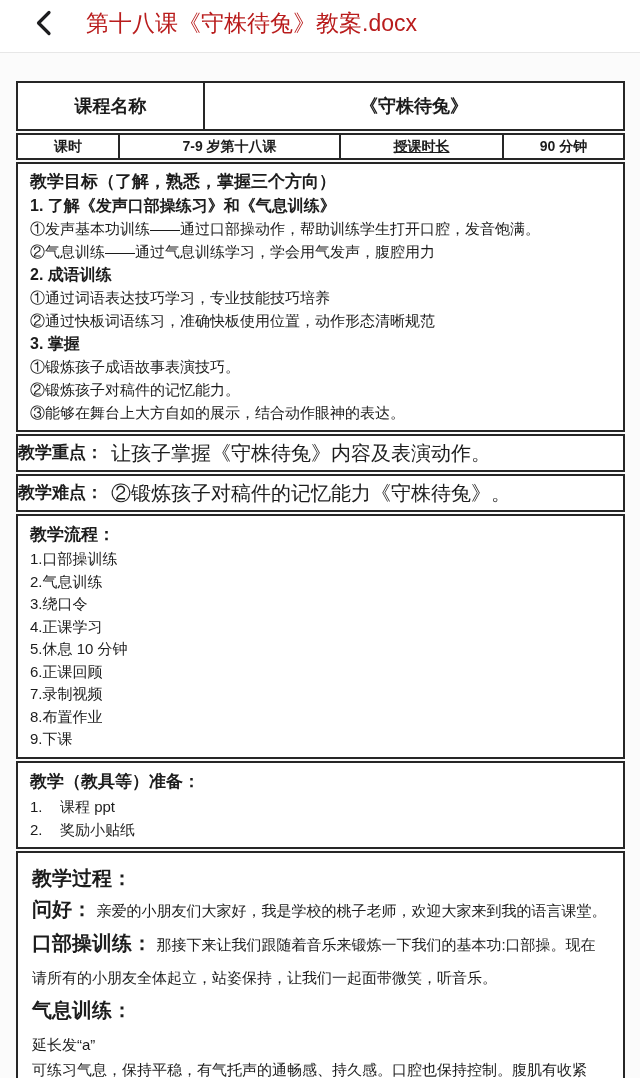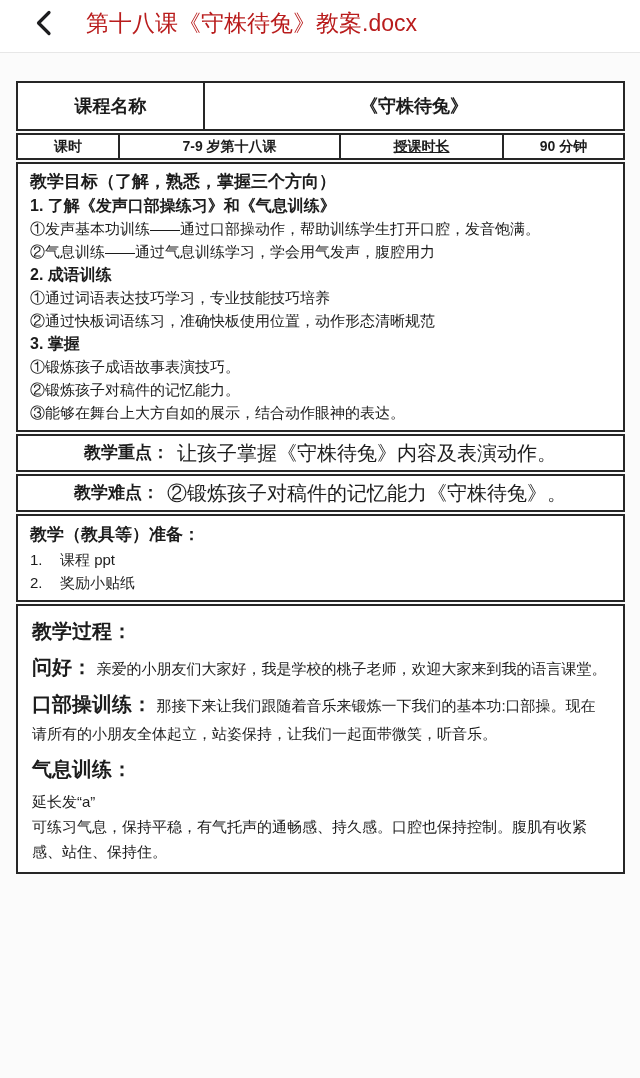--- a/index.html
+++ b/index.html
@@ -56,32 +56,32 @@
   .r2 .c2 { width: 221px; }
   .r2 .c3 { width: 163px; text-decoration: underline; }
   .r2 .c4 { flex: 1; }
 
   .sec { padding: 6px 12px; }
   .sec-title { font-size: 17px; font-weight: bold; line-height: 26px; }
   .obj-line { font-size: 15px; line-height: 23px; }
   .obj-line.bold { font-size: 16px; font-weight: bold; }
   .obj-title { font-size: 17px; font-weight: bold; line-height: 24px; }
 
-  .oneliner { padding: 5px 0; display: flex; align-items: center; justify-content: center; }
+  .oneliner { padding: 5px 0; display: flex; align-items: center; }
   .oneliner .lbl { font-size: 17px; font-weight: bold; line-height: 24px; white-space: nowrap; }
   .oneliner .txt { font-size: 20px; margin-left: 8px; line-height: 24px; }
 
   .flow-item { font-size: 15px; line-height: 22.5px; }
 
   .prep-item { font-size: 15px; line-height: 23px; display: flex; }
   .prep-item .num { width: 30px; flex: 0 0 auto; }
 
   .process { padding: 10px 14px 8px 14px; }
   .process-title { font-size: 20px; font-weight: bold; line-height: 30px; }
-  .p-para { line-height: 28px; margin-top: 7px; }
+  .p-para { line-height: 33px; }
   .p-para .plabel { font-size: 20px; font-weight: bold; }
   .p-para .ptext { font-size: 15px; }
   .p-sub { font-size: 15px; line-height: 25px; }
   .mt4 { margin-top: 4px; }
 </style>
 </head>
 <body>
 
 <div class="appbar">
   <div class="back-btn">
@@ -123,20 +123,32 @@
   <div class="tbox oneliner">
     <span class="lbl">教学重点：</span>
     <span class="txt">让孩子掌握《守株待兔》内容及表演动作。</span>
   </div>
 
   <div class="tbox oneliner">
     <span class="lbl">教学难点：</span>
     <span class="txt">②锻炼孩子对稿件的记忆能力《守株待兔》。</span>
   </div>
 
+  <div class="tbox sec">
+    <div class="sec-title">教学流程：</div>
+    <div class="flow-item">1.口部操训练</div>
+    <div class="flow-item">2.气息训练</div>
+    <div class="flow-item">3.绕口令</div>
+    <div class="flow-item">4.正课学习</div>
+    <div class="flow-item">5.休息 10 分钟</div>
+    <div class="flow-item">6.正课回顾</div>
+    <div class="flow-item">7.录制视频</div>
+    <div class="flow-item">8.布置作业</div>
+    <div class="flow-item">9.下课</div>
+  </div>
 
   <div class="tbox sec">
     <div class="sec-title">教学（教具等）准备：</div>
     <div class="prep-item">
       <span class="num">1.</span>
       <span>课程 ppt</span>
     </div>
     <div class="prep-item">
       <span class="num">2.</span>
       <span>奖励小贴纸</span>

